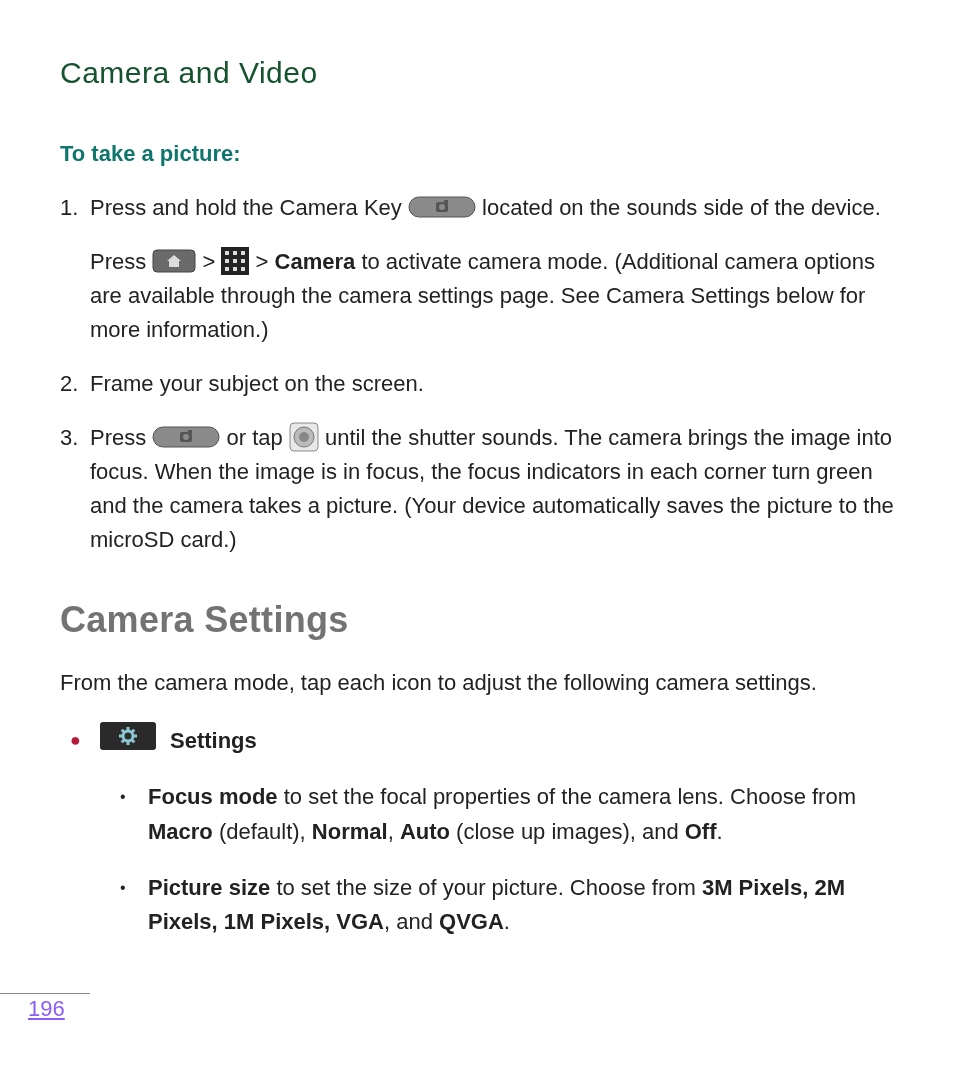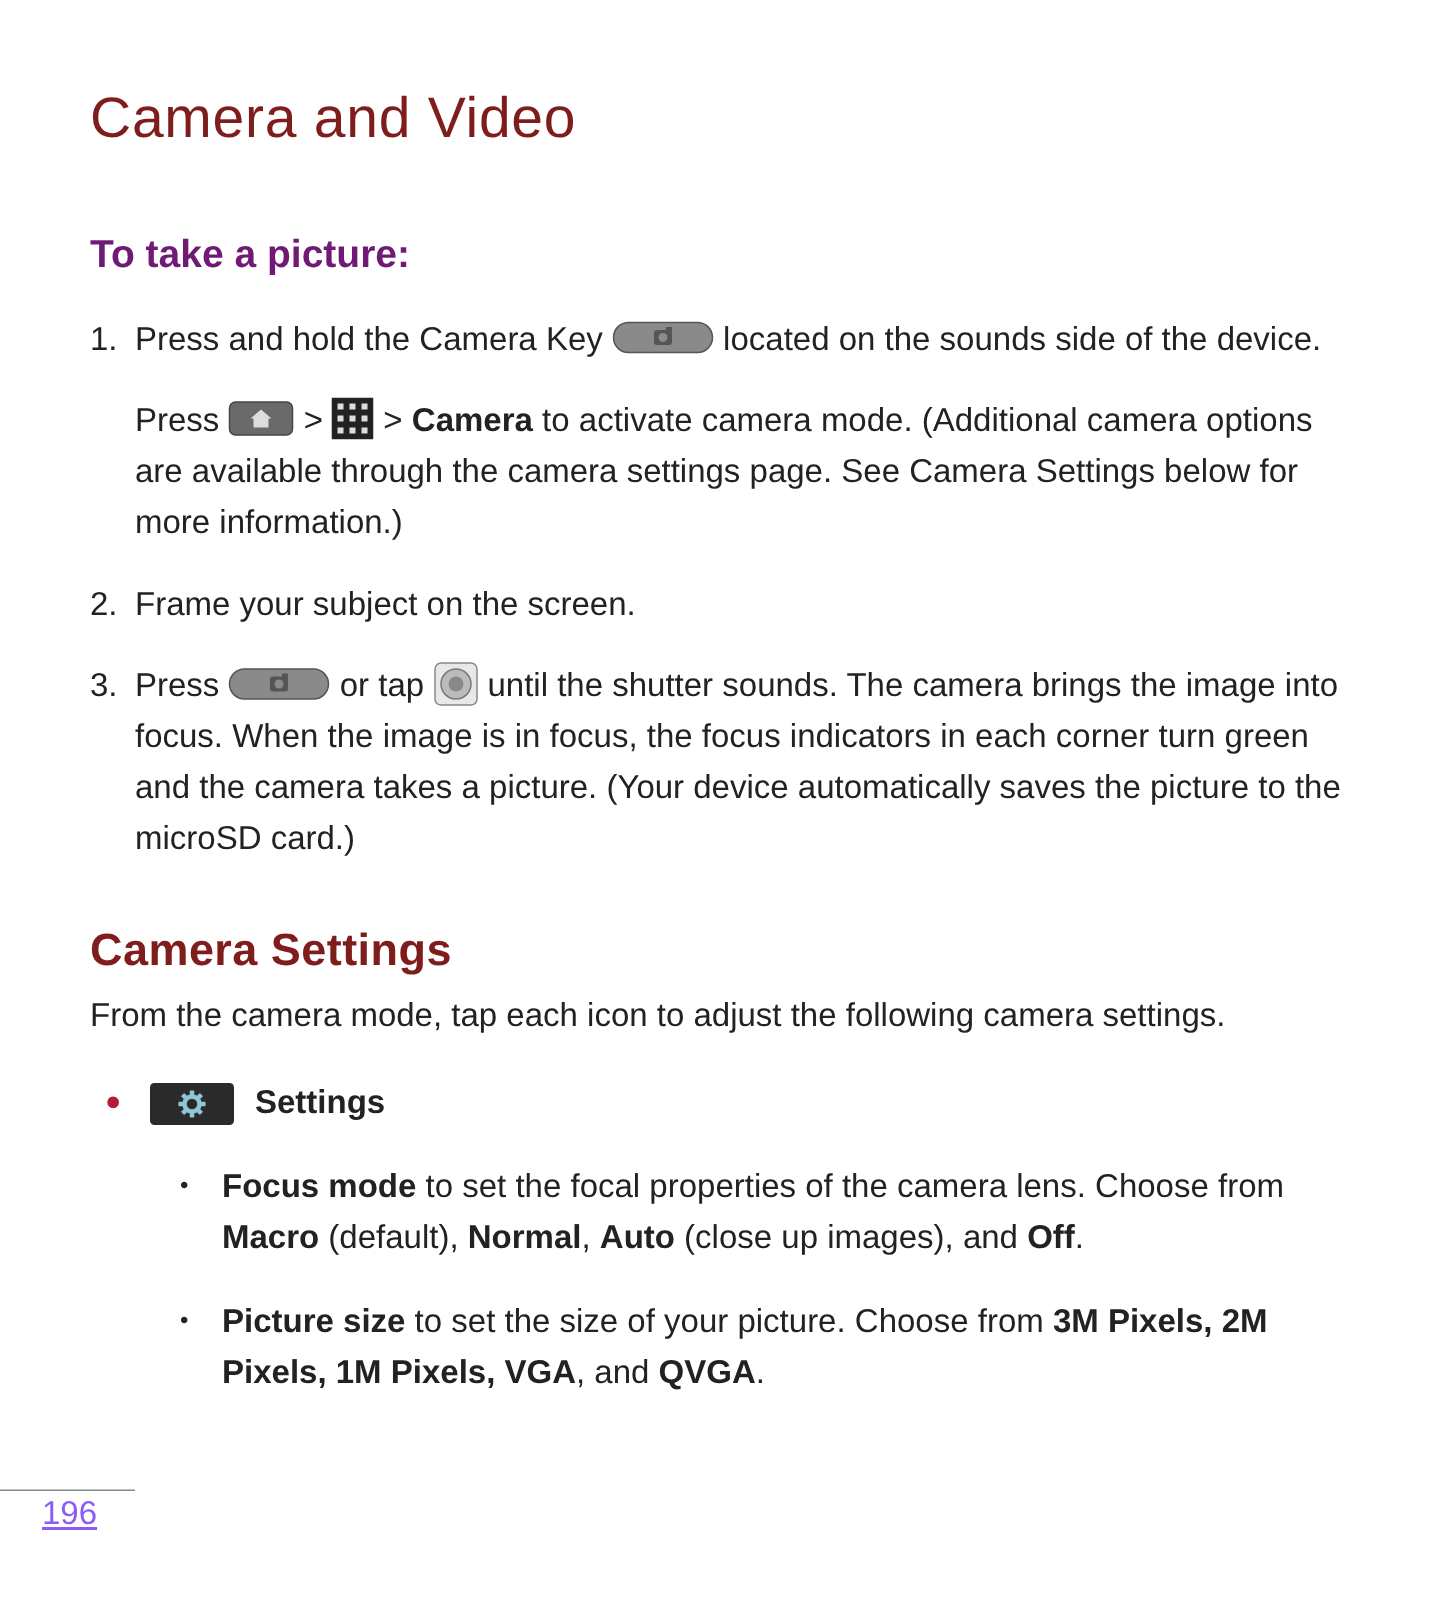--- a/index.html
+++ b/index.html
@@ -8,31 +8,31 @@
     height: 1074px;
     background: #ffffff;
     font-family: "Myriad Pro", "Segoe UI", "Helvetica Neue", Arial, sans-serif;
     color: #222;
     position: relative;
     padding: 50px 60px 0 60px;
     line-height: 1.55;
     font-size: 22px;
   }
   h1.section-title {
-    font-size: 38px;
+    font-size: 30px;
     font-weight: 400;
-    color: #7f1d1d;
+    color: #14532d;
     letter-spacing: 0.5px;
     margin-bottom: 40px;
   }
   .subheading {
     font-weight: 600;
-    color: #701a75;
+    color: #0f766e;
     margin-bottom: 20px;
-    font-size: 26px;
+    font-size: 22px;
   }
   .step-row {
     display: flex;
     margin-bottom: 20px;
   }
   .step-num {
     min-width: 30px;
     flex-shrink: 0;
   }
   .step-body {
@@ -45,25 +45,25 @@
     display: inline-flex;
     align-items: center;
     justify-content: center;
     vertical-align: middle;
     position: relative;
     top: -2px;
   }
   .inline-icon svg { display: block; }
   .bold-inline { font-weight: 600; }
   h2.settings-title {
-    color: #7f1d1d;
-    font-size: 30px;
+    color: #737373;
+    font-size: 36px;
     font-weight: 600;
     margin-top: 35px;
-    margin-bottom: 2px;
+    margin-bottom: 18px;
     letter-spacing: 0.3px;
   }
   .settings-intro {
     margin-bottom: 24px;
   }
   .bullet-row {
     display: flex;
     margin-bottom: 22px;
     padding-left: 10px;
   }
@@ -71,21 +71,21 @@
     color: #b71b3a;
     font-size: 18px;
     min-width: 30px;
     flex-shrink: 0;
     line-height: 1.6;
     padding-top: 2px;
   }
   .bullet-body {
     flex: 1;
     display: flex;
-    align-items: flex-end;
+    align-items: flex-start;
     gap: 14px;
   }
   .sub-bullet-row {
     display: flex;
     margin-bottom: 22px;
     padding-left: 60px;
   }
   .sub-bullet-dot {
     min-width: 28px;
     flex-shrink: 0;

